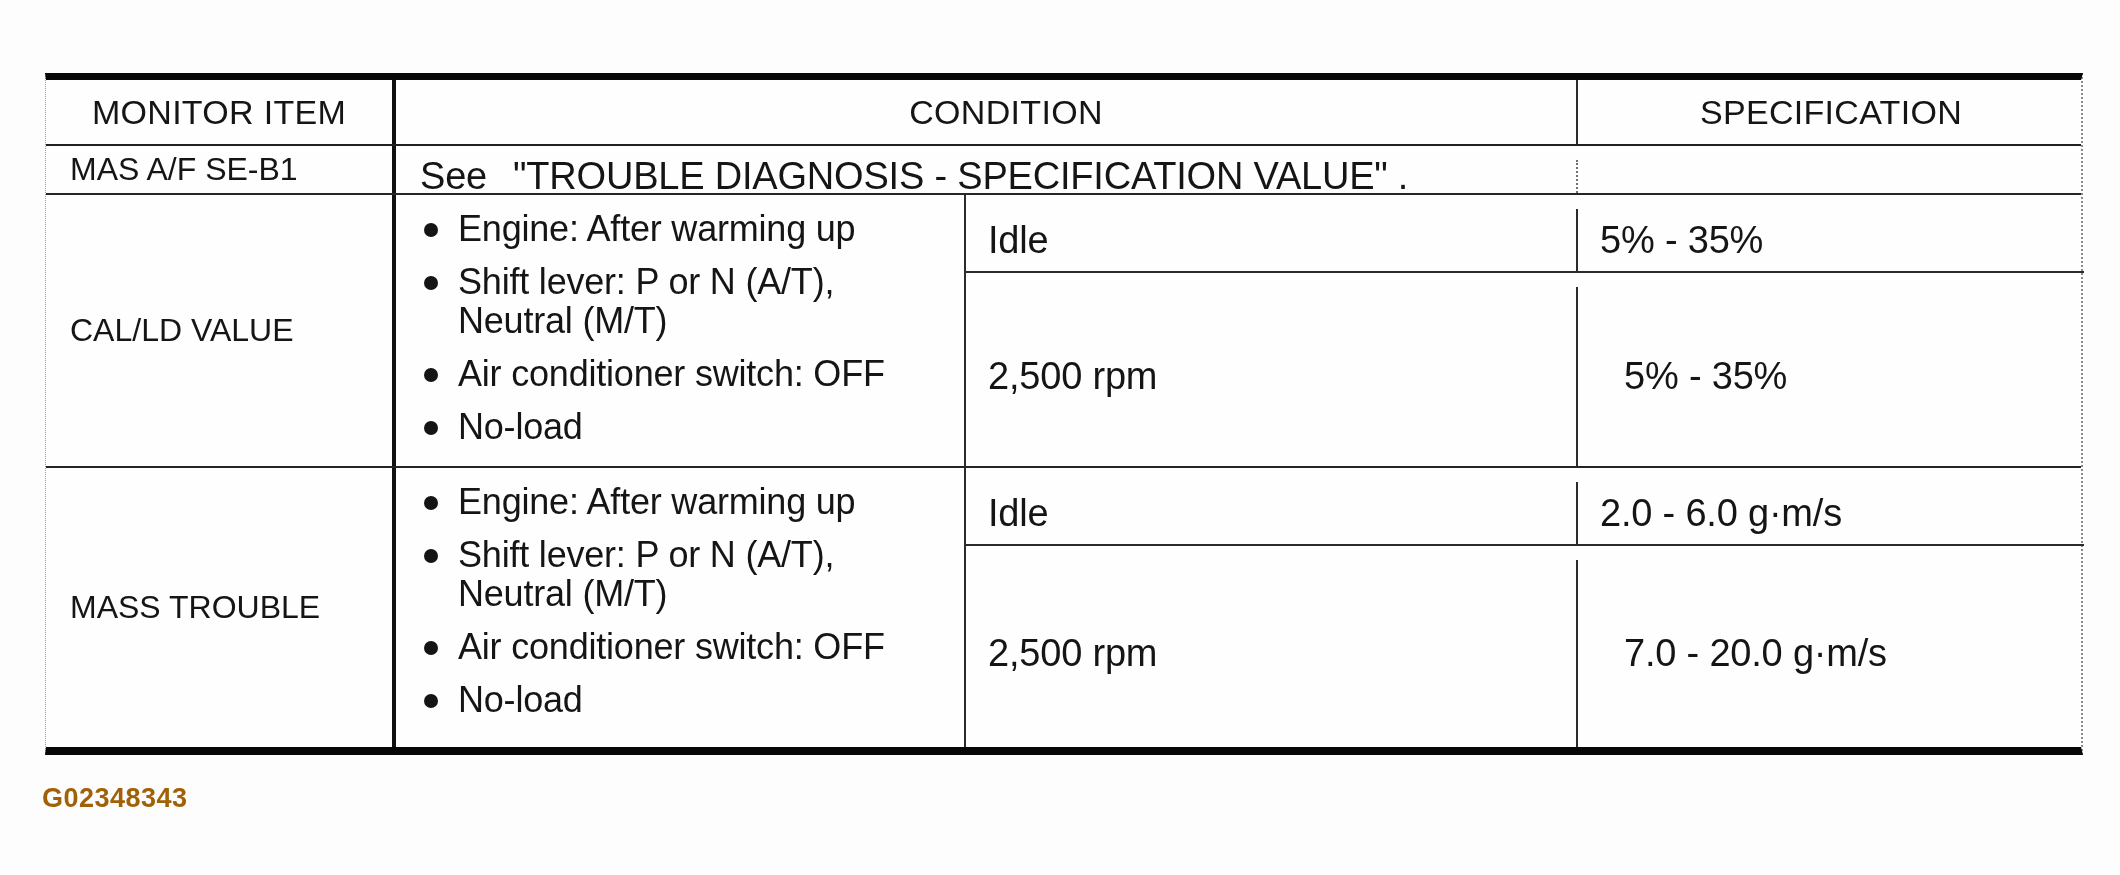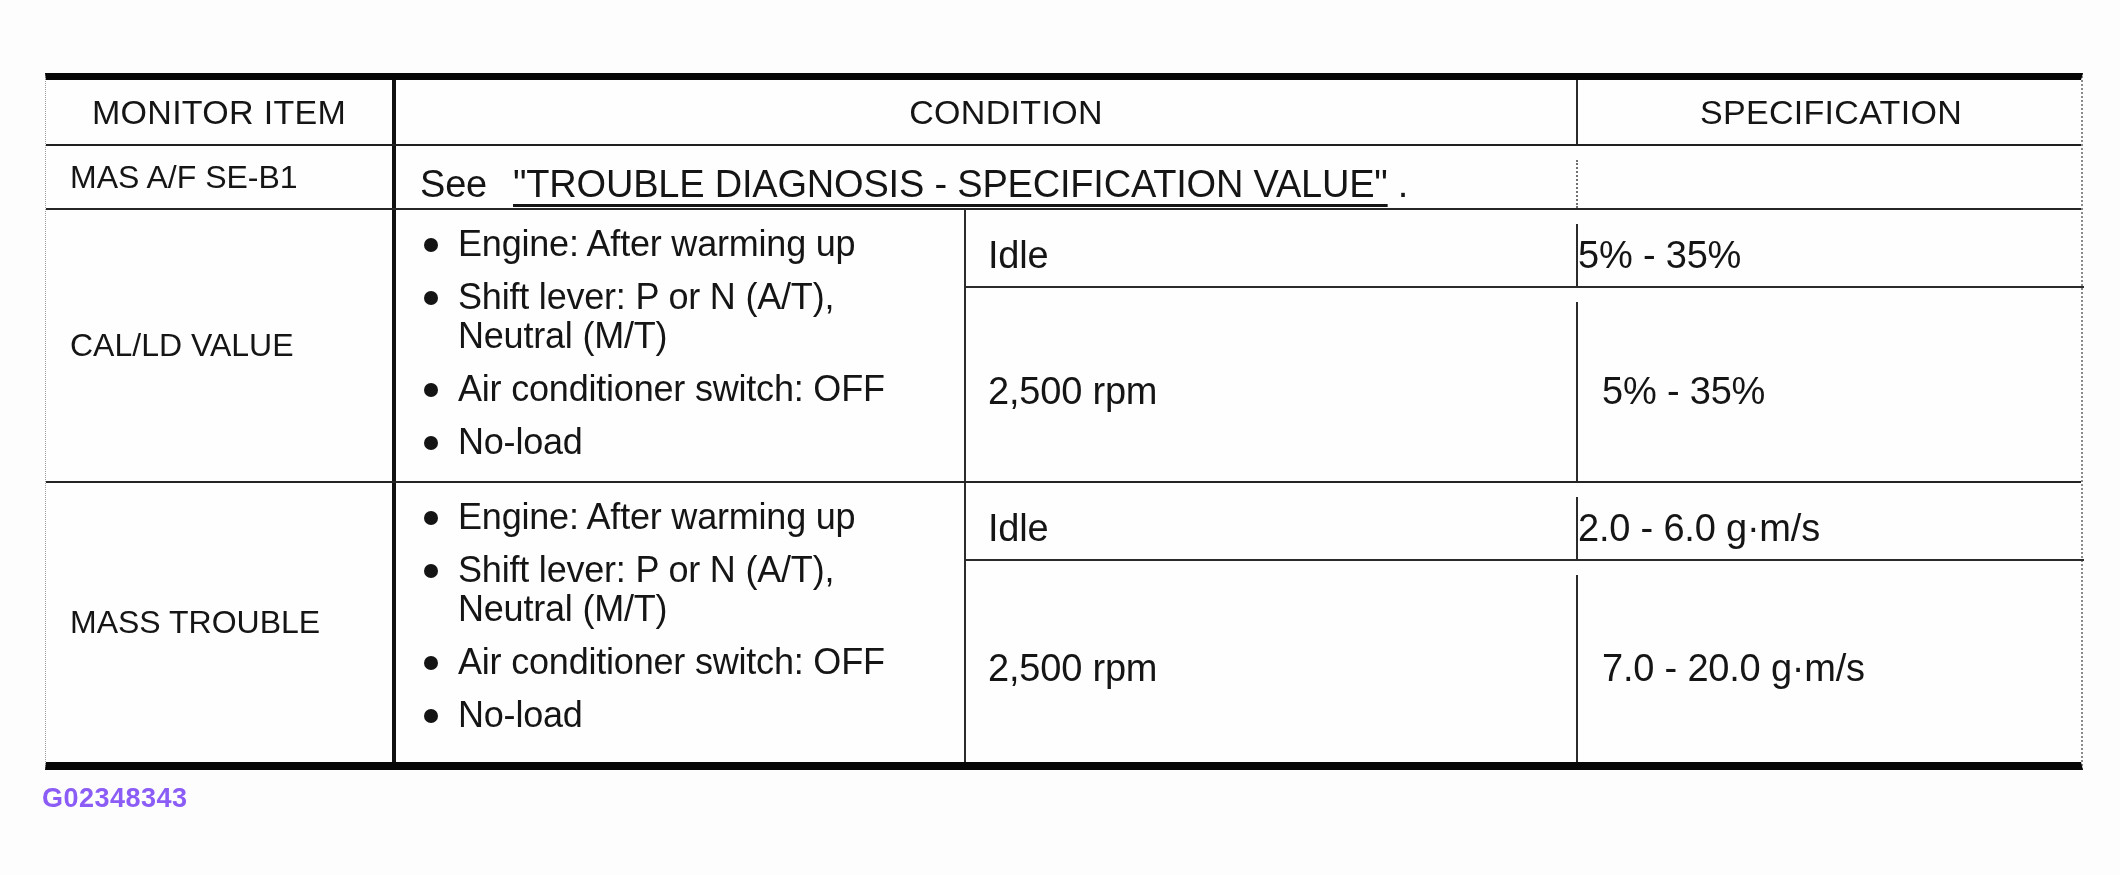--- a/index.html
+++ b/index.html
@@ -11,21 +11,21 @@
     position:absolute; left:45px; top:73px; width:2038px;
     border-top:7px solid #070707;
     border-bottom:8px solid #070707;
     border-left:1px dotted #9a9a9a;
     border-right:2px dotted #8a8a8a;
     background:#fefefe;
   }
 
   .row { display:grid; }
   .row-header  { grid-template-columns:350px 1182px 506px; height:66px; border-bottom:2px solid #202020; }
-  .row-mas     { grid-template-columns:350px 1182px 506px; height:64px; border-bottom:2px solid #262626; }
+  .row-mas     { grid-template-columns:350px 1182px 506px; height:49px; border-bottom:2px solid #262626; }
   .row-multi   { grid-template-columns:350px 570px 1118px; }
   .row-cal     { height:273px; border-bottom:2px solid #242424; }
   .row-mass    { height:279px; }
 
   .cell { display:flex; align-items:center; overflow:hidden; }
   .cell-center { justify-content:center; text-align:center; }
 
   .col-monitor { border-right:4px solid #111111; }
   .hdr { font-size:34px; letter-spacing:0.3px; }
   .body-txt { font-size:38px; letter-spacing:-0.2px;margin-top:14px; }
@@ -53,25 +53,25 @@
     flex:0 0 14px; width:14px; height:14px; border-radius:50%;
     background:#141414; margin:14px 20px 0 2px;
   }
   .cond-item .cond-text { font-size:36px; line-height:39px; letter-spacing:-0.2px; }
 
   .subcol { display:flex; flex-direction:column; }
   .subrow { display:grid; grid-template-columns:612px 506px; }
   .subrow-top { height:78px; border-bottom:2px solid #2b2b2b; }
   .subrow-bottom { flex:1;gap:24px; }
   .subcell-cond { padding-left:22px; border-right:2px solid #2b2b2b; }
-  .subcell-spec { }
+  .subcell-spec { padding-left:22px; }
 
   .caption {
     position:absolute; left:42px; top:783px;
-    font-size:27px; font-weight:bold; letter-spacing:0.5px; color:#8b5cf6;
+    font-size:27px; font-weight:bold; letter-spacing:0.5px; color:#a16207;
   }
 </style>
 </head>
 <body>
 
 <div class="canvas">
 
   <div class="spec-table">
 
     <div class="row row-header">

